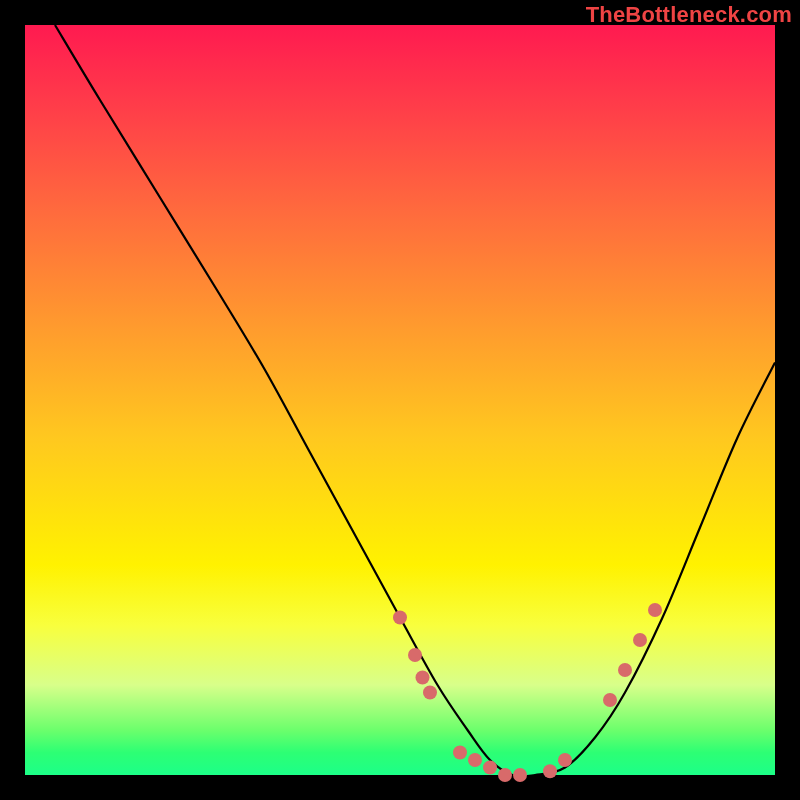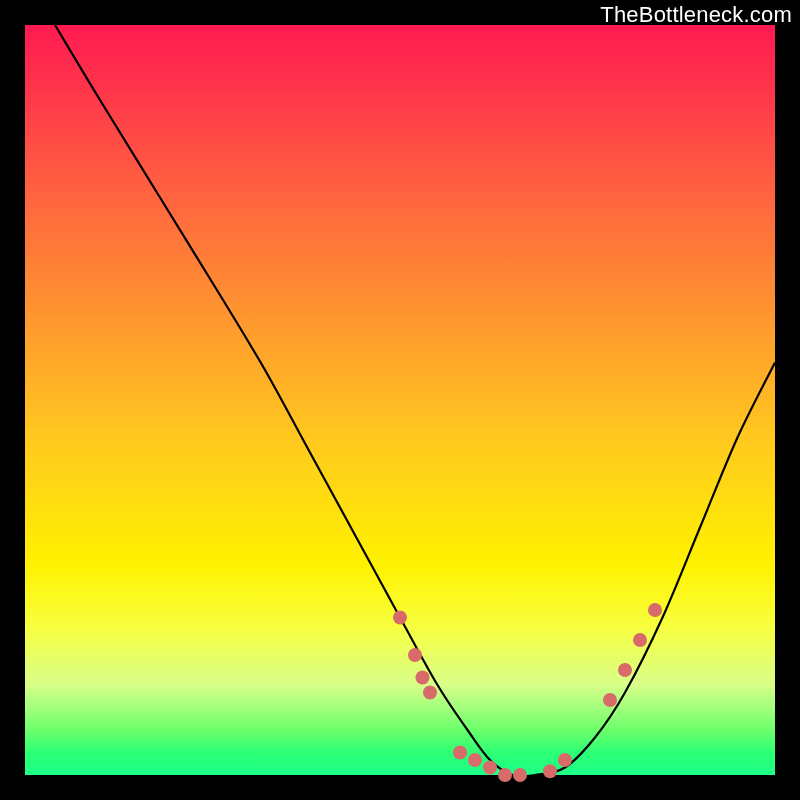--- a/index.html
+++ b/index.html
@@ -23,22 +23,22 @@
       #6cff6c 94%,
       #2dff74 97%,
       #1cff88 100%);
   }
   .watermark {
     position: absolute;
     top: 2px;
     right: 8px;
     font-family: Arial, Helvetica, sans-serif;
     font-size: 22px;
-    font-weight: normal;
-    color: #ffffff;
+    font-weight: bold;
+    color: #ef4444;
     letter-spacing: 0.2px;
   }
   svg.curve { position: absolute; top: 25px; left: 25px; width: 750px; height: 750px; overflow: visible; }
   .curve-path { fill: none; stroke: #000; stroke-width: 2.2; }
   .marker { fill: #d86a6a; }
 </style>
 </head>
 <body>
 
 <div class="frame">

